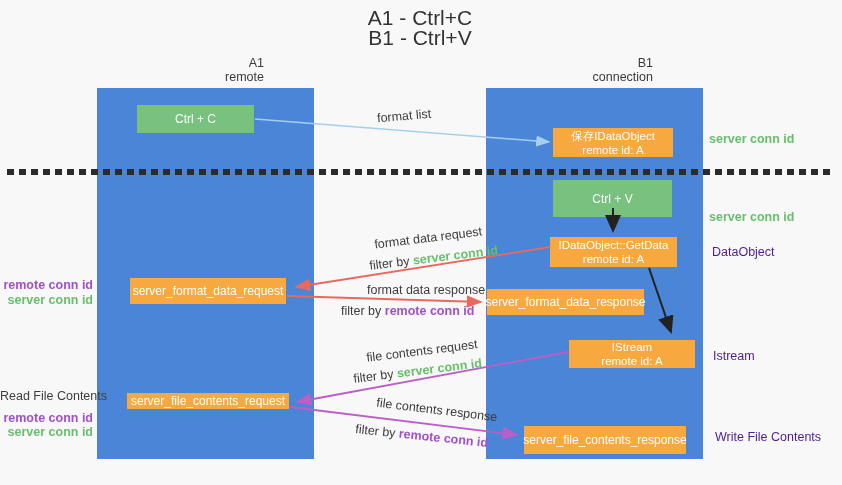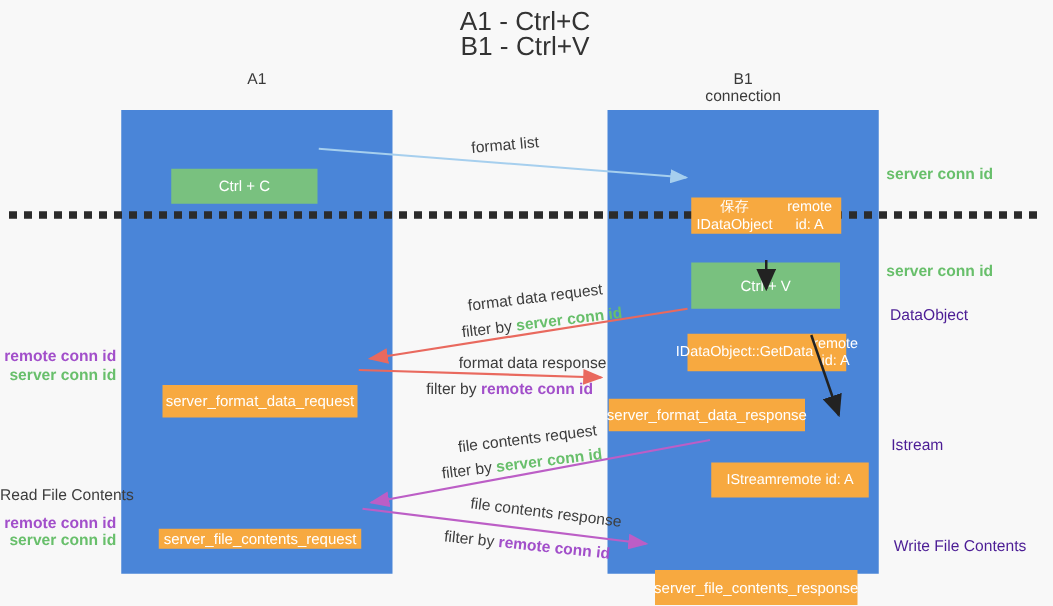--- a/index.html
+++ b/index.html
@@ -1,46 +1,47 @@
 <!DOCTYPE html>
 <html style="--column-blue: #4a85d8; --node-orange: #f7a940; --node-green: #79c17f; --arrow-red: #e9695e; --arrow-magenta: #bc5ec6; --arrow-lightblue: #a6cfee; --arrow-black: #222222; --text-green: #68bf6b; --text-purple: #a24fca;"><head>
 <meta charset="utf-8">
 <style>
   html,body{margin:0;padding:0;background:#f8f8f8;}
   .canvas{position:relative;width:842px;height:485px;background:#f8f8f8;overflow:hidden;
           font-family:"Liberation Sans",sans-serif;color:#3d3d3d;}
   .layer{position:absolute;left:0;top:0;width:842px;height:485px;z-index:6;pointer-events:none;}
   .title{position:absolute;left:320px;top:8px;width:200px;text-align:center;
          font-size:21px;color:#333;line-height:20px;z-index:2;}
-  .hdr{position:absolute;font-size:12.5px;color:#3a3a3a;text-align:center;line-height:14px;z-index:2;}
+  .hdr{position:absolute;font-size:12.5px;color:#3a3a3a;text-align:right;line-height:14px;z-index:2;}
   .col{position:absolute;top:88px;width:217px;height:371px;background:var(--column-blue);z-index:1;}
   .dotted{position:absolute;left:7px;top:169px;width:828px;height:6px;z-index:3;
           background:repeating-linear-gradient(90deg,#2b2b2b 0 7px,transparent 7px 12px);}
   .node{position:absolute;display:flex;align-items:center;justify-content:center;text-align:center;
-        background:var(--node-orange);color:#fff;font-size:12px;z-index:4;margin-top:30px;}
+        background:var(--node-orange);color:#fff;font-size:12px;z-index:4;}
   .node.green{background:var(--node-green);}
-  .node.two{flex-direction:row;line-height:14px;font-size:11.5px;}
+  .node.two{flex-direction:column;line-height:14px;font-size:11.5px;}
   .elabel{position:absolute;font-size:12.5px;color:#3d3d3d;white-space:nowrap;z-index:7;}
   .side{position:absolute;font-size:12.5px;color:#4c1d95;white-space:nowrap;z-index:4;}
   .leftcol{position:absolute;left:0;width:93px;text-align:right;white-space:nowrap;z-index:4;font-size:12.5px;}
   .green-t{color:var(--text-green);font-weight:bold;}
   .purple-t{color:var(--text-purple);font-weight:bold;}
 </style>
 </head>
 <body>
 
 <div class="canvas">
 
   <div class="title">
     <div>A1 - Ctrl+C</div>
     <div>B1 - Ctrl+V</div>
   </div>
 
   <div class="hdr" style="left:147px;top:56px;width:117px">
     <div>A1</div>
+    <div>remote</div>
   </div>
   <div class="hdr" style="left:536px;top:56px;width:117px">
     <div>B1</div>
     <div>connection</div>
   </div>
 
   <div class="col" style="left:97px"></div>
   <div class="col" style="left:486px"></div>
 
   <div class="dotted"></div>

